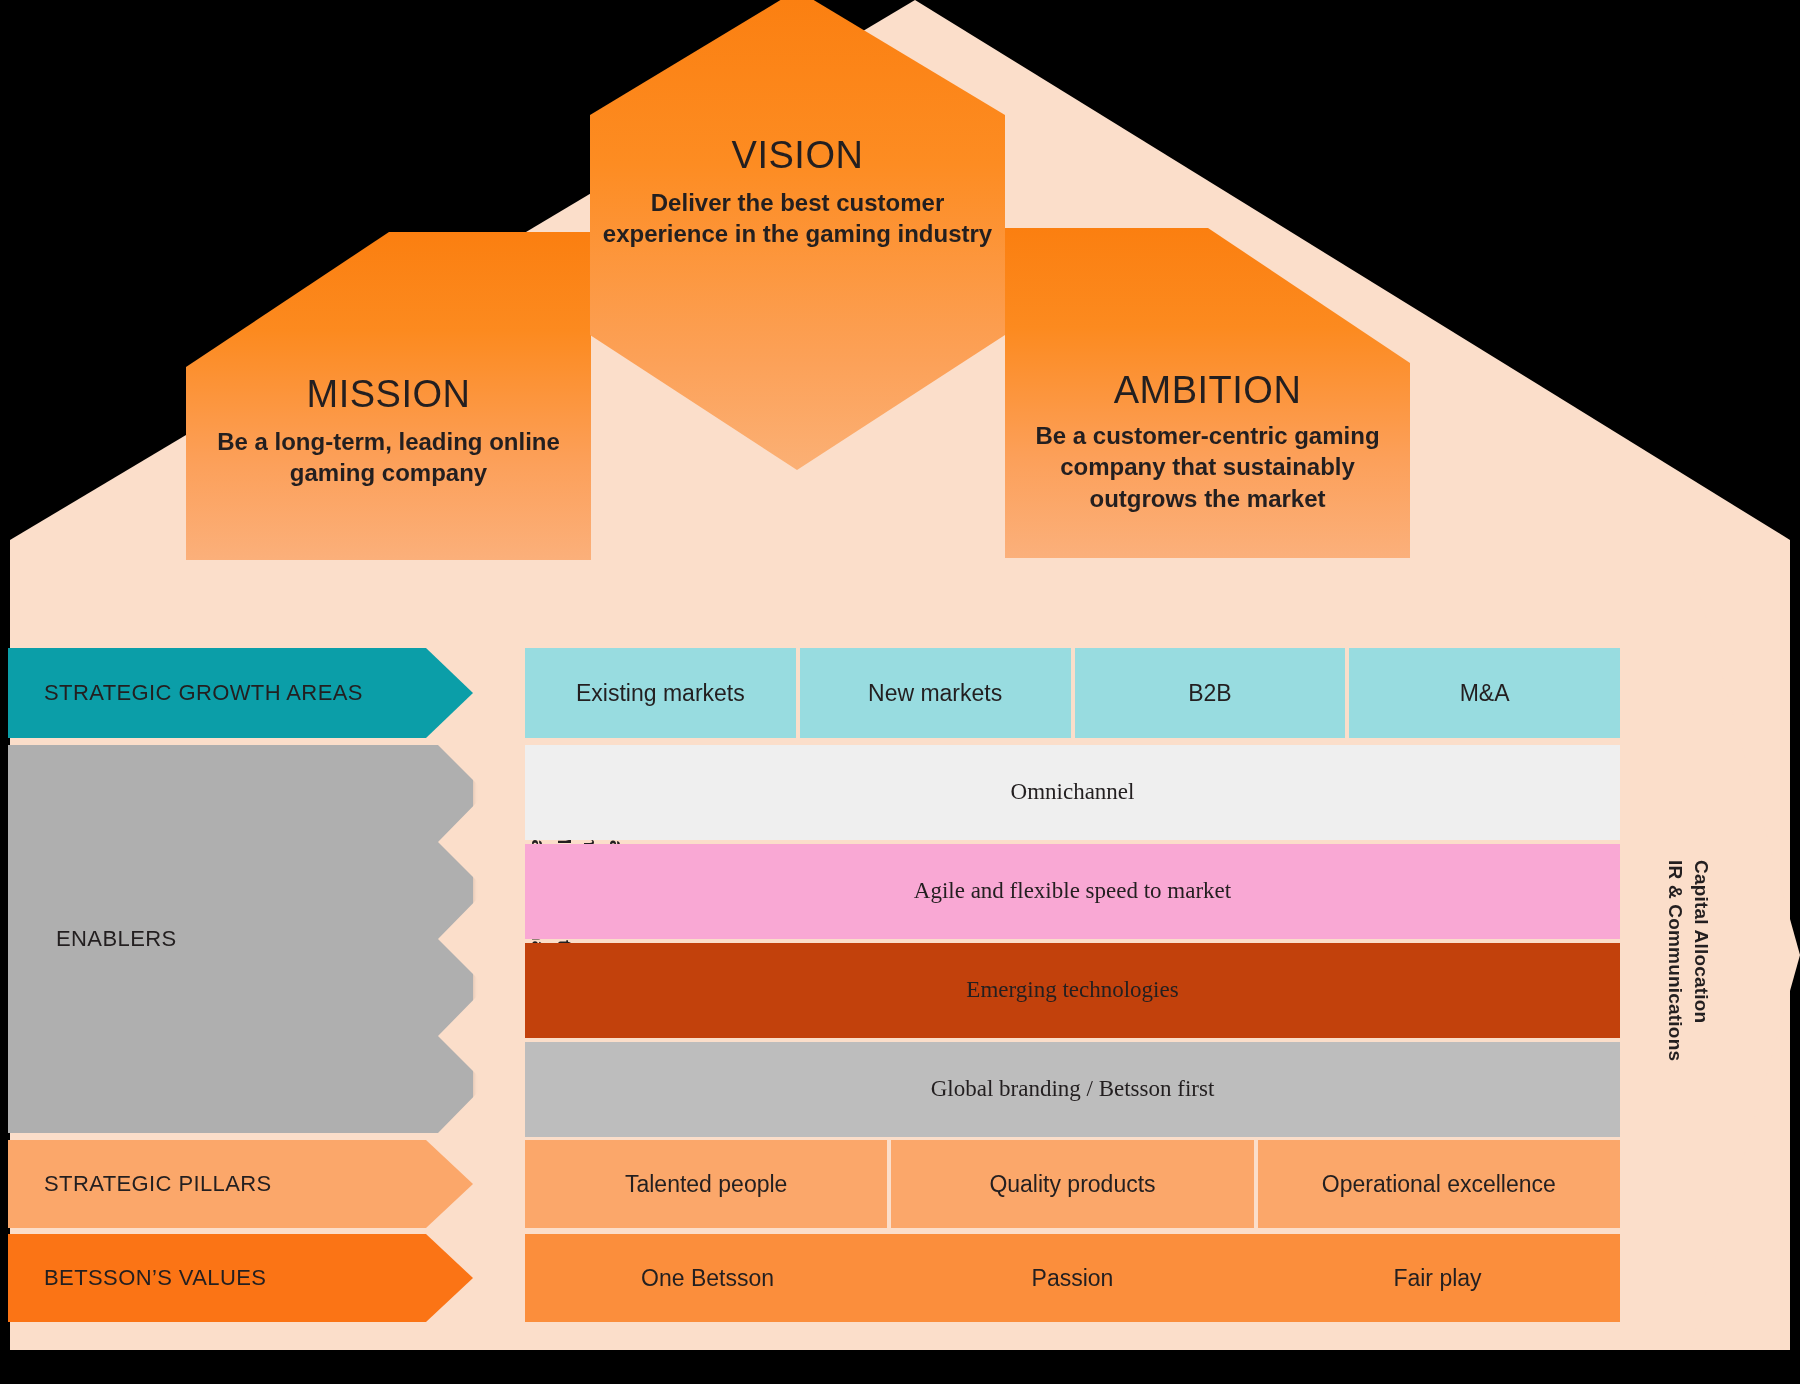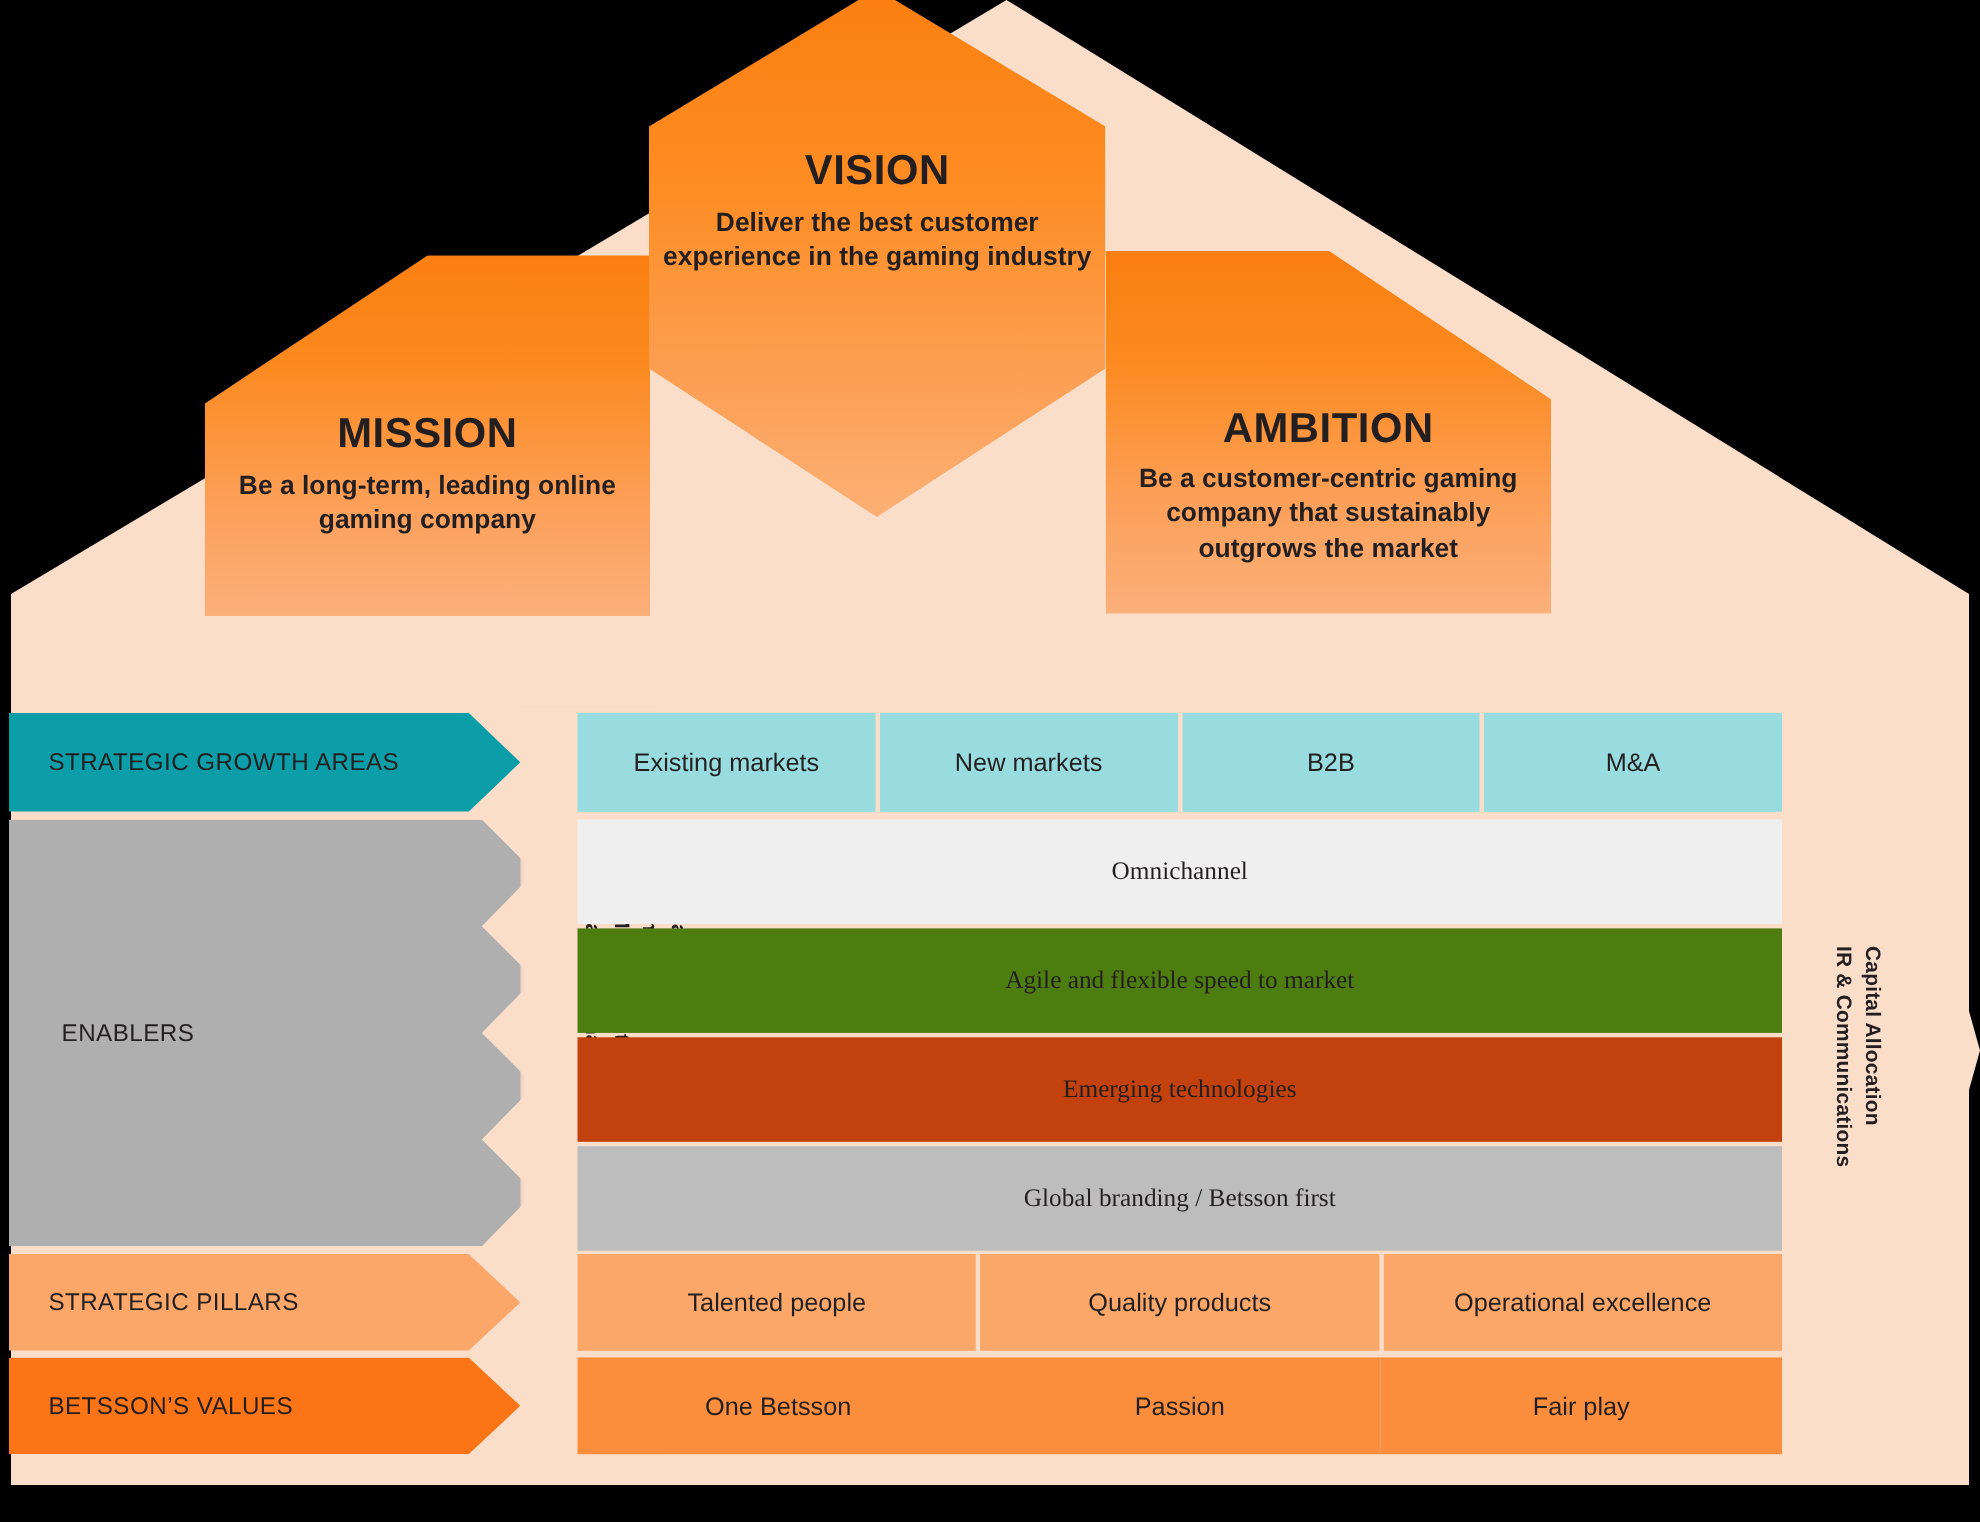--- a/index.html
+++ b/index.html
@@ -14,21 +14,21 @@
   
   .roof-wrap{ position:absolute; left:0; top:0; width:1800px; height:660px; }
   .roof-bg{
     position:absolute; left:10px; top:0; width:1780px; height:660px;
     background:#FBDECA;
     -webkit-clip-path: polygon(0 540px, 905px 0, 1780px 540px, 1780px 660px, 0 660px);
     clip-path: polygon(0 540px, 905px 0, 1780px 540px, 1780px 660px, 0 660px);
   }
   .hex{ position:absolute; color:#231f20; text-align:center; }
   .hex .h-title{
-    font-size:38px; font-weight:700; letter-spacing:.5px; line-height:1.1;
+    font-size:38px; font-weight:400; letter-spacing:.5px; line-height:1.1;
   }
   .hex .h-sub{ font-size:24px; line-height:1.32; font-weight:700; margin-top:10px; }
 
   
   #vision{
     left:590px; top:-10px; width:415px; height:495px;
     background:linear-gradient(180deg,#FB7F10 0%, #FD8C22 35%, #FCA158 75%, #FBB279 100%);
     -webkit-clip-path: polygon(0 125px, 207px 0, 415px 125px, 415px 345px, 207px 480px, 0 345px);
     clip-path: polygon(0 125px, 207px 0, 415px 125px, 415px 345px, 207px 480px, 0 345px);
     padding-top:145px;
@@ -177,21 +177,21 @@
 
     <div class="r-growth">
       <div class="cell">Existing markets</div>
       <div class="cell">New markets</div>
       <div class="cell">B2B</div>
       <div class="cell">M&amp;A</div>
     </div>
 
     <div class="r-en">
       <div class="cell" style="background:#EFEFEF;">Omnichannel</div>
-      <div class="cell" style="background:#4d7c0f;">Agile and flexible speed to market</div>
+      <div class="cell" style="background:#f9a8d4;">Agile and flexible speed to market</div>
       <div class="cell" style="background:#c2410c;">Emerging technologies</div>
       <div class="cell" style="background:#BDBDBD;">Global branding / Betsson first</div>
     </div>
 
     <div class="r-pill">
       <div class="cell">Talented people</div>
       <div class="cell">Quality products</div>
       <div class="cell">Operational excellence</div>
     </div>
 

